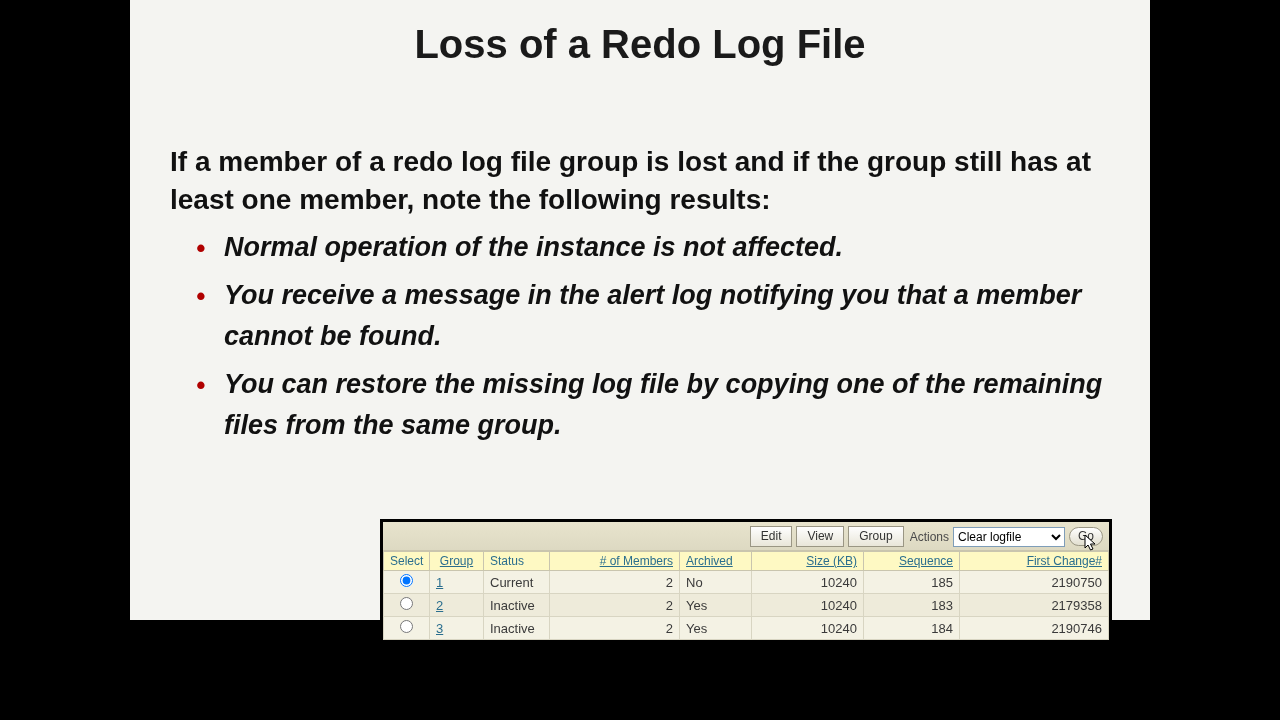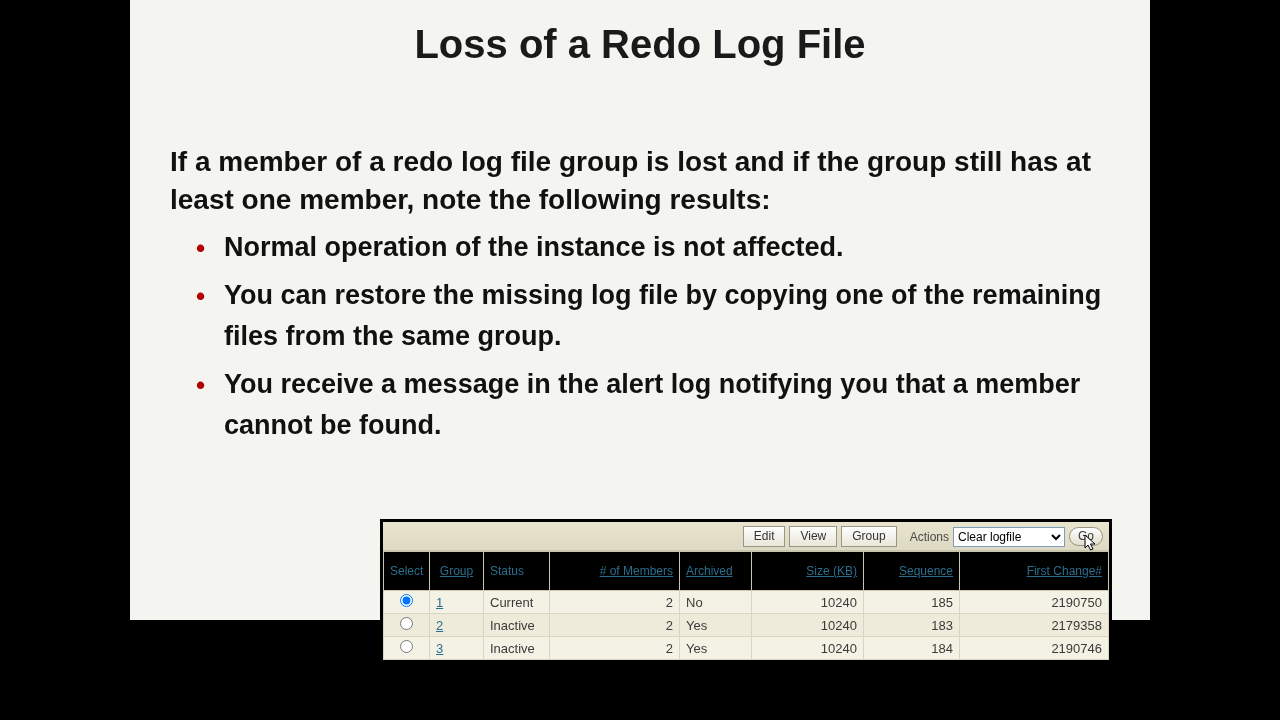--- a/index.html
+++ b/index.html
@@ -31,20 +31,21 @@
     margin: 76px 40px 0 40px;
     font-size: 28px;
     font-weight: bold;
     line-height: 1.35;
     color: #111;
   }
   ul.bullets {
     margin: 8px 40px 0 40px;
     padding-left: 54px;
     list-style: none;
+    font-style: italic;
   }
   ul.bullets li {
     position: relative;
     font-size: 27px;
     font-weight: bold;
     line-height: 1.5;
     color: #111;
     margin-bottom: 8px;
     padding-left: 0;
   }
@@ -84,21 +85,21 @@
     border-radius: 0;
     padding: 1px 10px 2px;
     font-size: 12px;
     color: #333;
     cursor: pointer;
     line-height: 16px;
   }
   .actions-label {
     font-size: 12px;
     color: #4a4a4a;
-    margin-left: 9px;
+    margin-left: 2px;
   }
   select.actions-select {
     font-size: 12px;
     border: 1px solid #7e9db9;
     height: 20px;
     width: 112px;
     background: #fff;
   }
   .go-btn {
     background: linear-gradient(#fefefe, #e2dfd0);
@@ -117,26 +118,26 @@
     left: 14px;
     pointer-events: none;
   }
 
   table.grid {
     width: 100%;
     border-collapse: collapse;
     table-layout: fixed;
   }
   table.grid th {
-    background: #000000;
+    background: #fef9c3;
     border: 1px solid #c9c5ae;
     font-size: 12px;
     font-weight: normal;
     color: #2a6e8e;
-    padding: 12px 6px;
+    padding: 2px 6px;
     text-decoration: underline;
     white-space: nowrap;
   }
   table.grid th.no-link {
     text-decoration: none;
     color: #2a6e8e;
   }
   table.grid td {
     border: 1px solid #d8d5c2;
     background: #f4f2e4;
@@ -161,22 +162,22 @@
 </head>
 <body>
 
 <div class="slide">
   <h1 class="title">Loss of a Redo Log File</h1>
 
   <div class="intro">If a member of a redo log file group is lost and if the group still has at least one member, note the following results:</div>
 
   <ul class="bullets">
     <li>Normal operation of the instance is not affected.</li>
+    <li>You receive a message in the alert log notifying you that a member cannot be found.</li>
     <li>You can restore the missing log file by copying one of the remaining files from the same group.</li>
-    <li>You receive a message in the alert log notifying you that a member cannot be found.</li>
   </ul>
 
   <div class="panel">
     <div class="panel-toolbar">
       <button class="pill-btn">Edit</button>
       <button class="pill-btn">View</button>
       <button class="pill-btn">Group</button>
       <span class="actions-label">Actions</span>
       <select class="actions-select">
         <option>Clear logfile</option>

